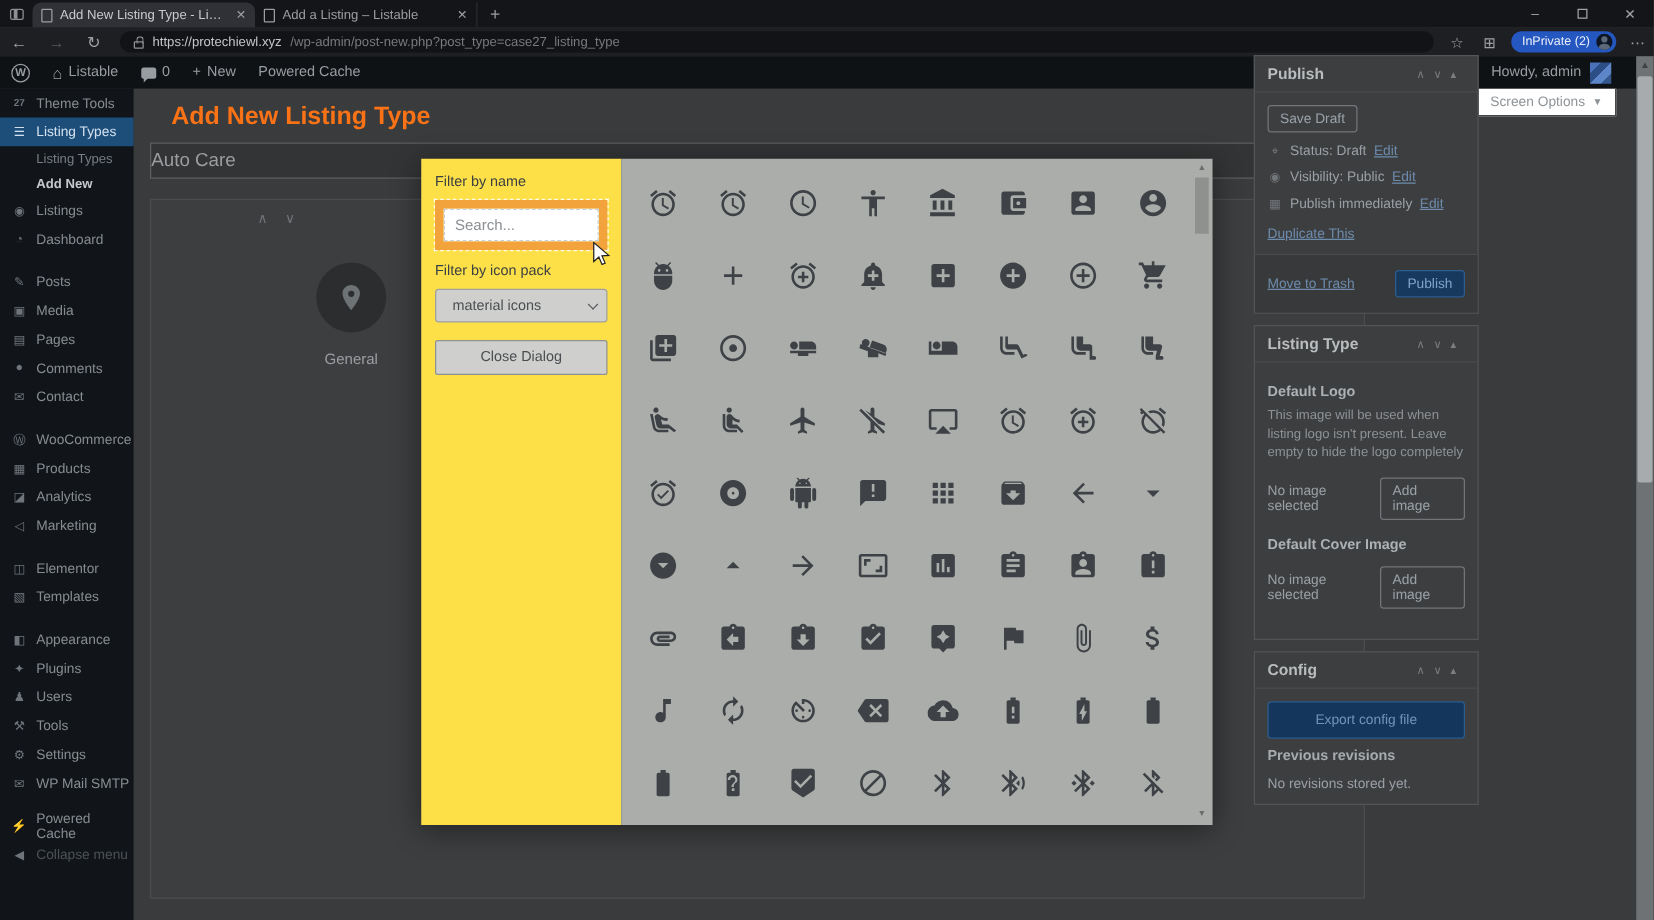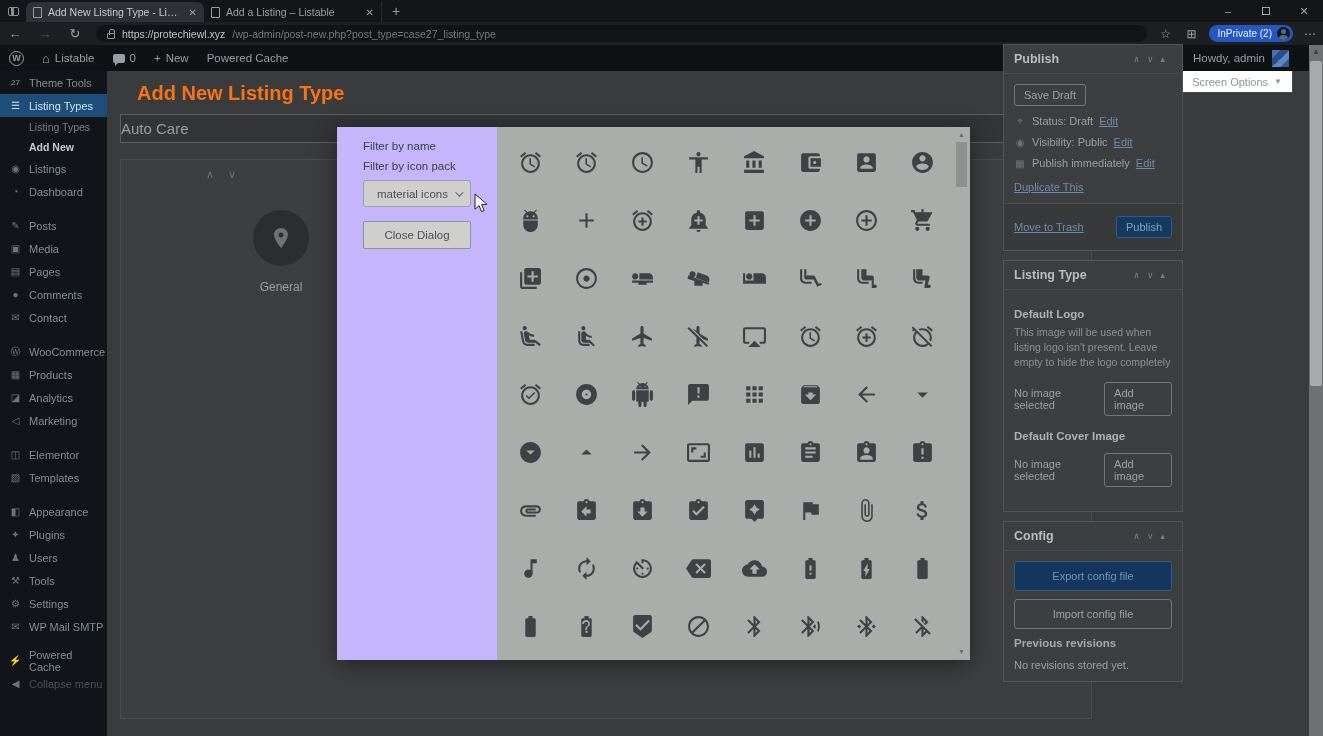--- a/index.html
+++ b/index.html
@@ -107,21 +107,21 @@
   .rev-head { color:#a7abaf; font-size:11.5px; font-weight:bold; margin:8px 0 10px; }
 
   
   .pagescroll { position:absolute; top:45px; right:0; width:14px; height:691px; background:#6f7274; }
   .ps-arrow { height:14px; text-align:center; font-size:8px; color:#3f4143; line-height:14px; }
   .ps-thumb { position:absolute; top:16px; left:1px; width:12px; height:325px; background:#a8abad; border-radius:2px; }
 
   
   .dialog { position:absolute; top:127px; left:337px; width:633px; height:533px; display:flex;
     box-shadow:0 4px 22px rgba(0,0,0,.45); }
-  .d-left { width:160px; background:#c4b5fd; padding:10px 26px; }
+  .d-left { width:160px; background:#fde047; padding:10px 11px; }
   .d-label { font-size:11.5px; color:#3c4043; margin:3px 0 8px; }
   .hl-wrap { border:7px solid #f2a33c; outline:1px dashed rgba(255,255,255,.85); margin-bottom:11px; }
   .hl-wrap input { width:100%; height:26px; border:1px dashed #c9ced2; background:#ffffff;
     font-size:12px; color:#3c4043; padding:0 8px; outline:none; font-family:"Liberation Sans",sans-serif; }
   .hl-wrap input::placeholder { color:#8a8f94; }
   .d-select { height:27px; border:1px solid #a0a19f; border-radius:3px; margin:6px 0 14px;
     display:flex; align-items:center; font-size:11.5px; color:#4a4e52; padding:0 9px 0 13px; background:#cfd0ce; }
   .chev { margin-left:auto; width:6px; height:6px; border-right:1.5px solid #5a5e62;
     border-bottom:1.5px solid #5a5e62; transform:rotate(45deg) translateY(-2px); }
   .d-close { height:28px; border:1px solid #8f9290; border-radius:2px; display:flex;
@@ -395,35 +395,37 @@
         </div>
     </div>
 
     <div class="panel">
       <div class="p-head">
           <span>Config</span>
         <span class="p-icons">∧∨▴</span>
         </div>
       <div class="p-body">
         <span class="wide-btn wb-primary">Export config file</span>
-        <span class="wide-btn wb-plain">Import config file</span>
         <div class="rev-head">Previous revisions</div>
         <div>No revisions stored yet.</div>
       </div>
     </div>
   </div>
 
   <div class="pagescroll">
     <div class="ps-arrow">▲</div>
     <div class="ps-thumb"></div>
   </div>
 
   <div class="dialog">
     <div class="d-left">
       <div class="d-label">Filter by name</div>
+      <div class="hl-wrap">
+        <input type="text" placeholder="Search..." style="">
+      </div>
       <div class="d-label">Filter by icon pack</div>
       <div class="d-select">
         <span>material icons</span>
           <span class="chev"></span>
       </div>
       <div class="d-close">Close Dialog</div>
     </div>
     <div class="d-grid-wrap">
       <div class="d-grid" id="icon-grid">
           <div class="cell">

